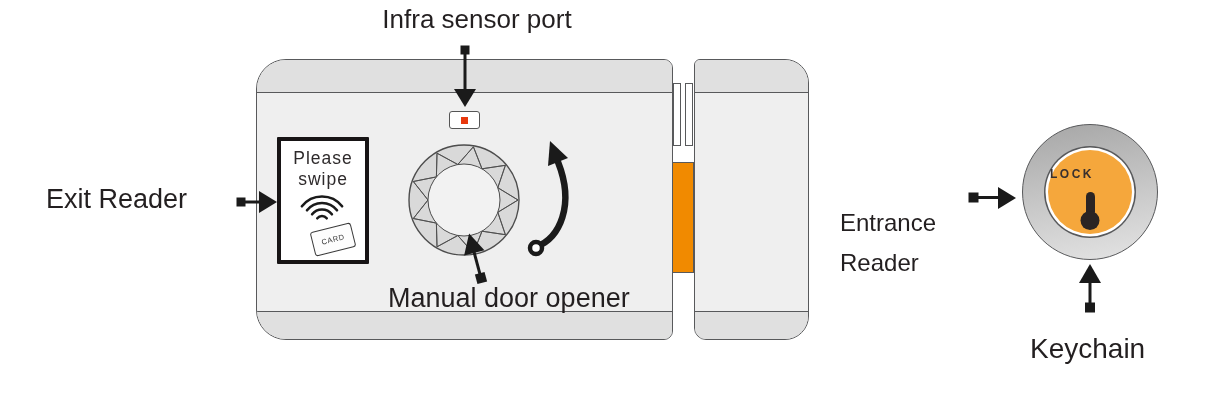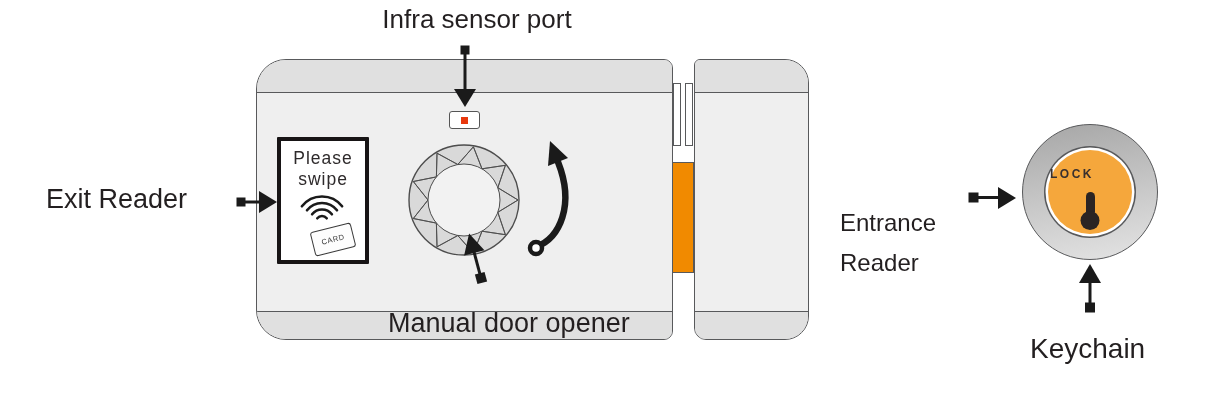--- a/index.html
+++ b/index.html
@@ -83,21 +83,21 @@
     background:#2b2423; border-radius:4.5px;
   }
   .keyhole::after {
     content:""; position:absolute; left:50%; transform:translateX(-50%);
     bottom:-14px; width:19px; height:19px; border-radius:50%; background:#2b2423;
   }
 
   
   .lbl-infra    { left:377px; top:4px;  width:200px; text-align:center; font-size:26px; }
   .lbl-exit     { left:46px;  top:184px; font-size:27px; }
-  .lbl-manual   { left:388px; top:283px; font-size:27px;margin-top:25px; }
+  .lbl-manual   { left:388px; top:283px; font-size:27px; }
   .lbl-entrance { left:840px; top:163px; font-size:24px; line-height:40px;margin-top:40px; }
   .lbl-keychain { left:1030px; top:333px; font-size:28px; }
 
   svg.overlay { position:absolute; left:0; top:0; pointer-events:none; }
   .stroke { stroke:var(--arrow,#1a1a1a); }
   .fillk  { fill:var(--arrow,#1a1a1a); }
 </style>
 </head>
 <body>
 

